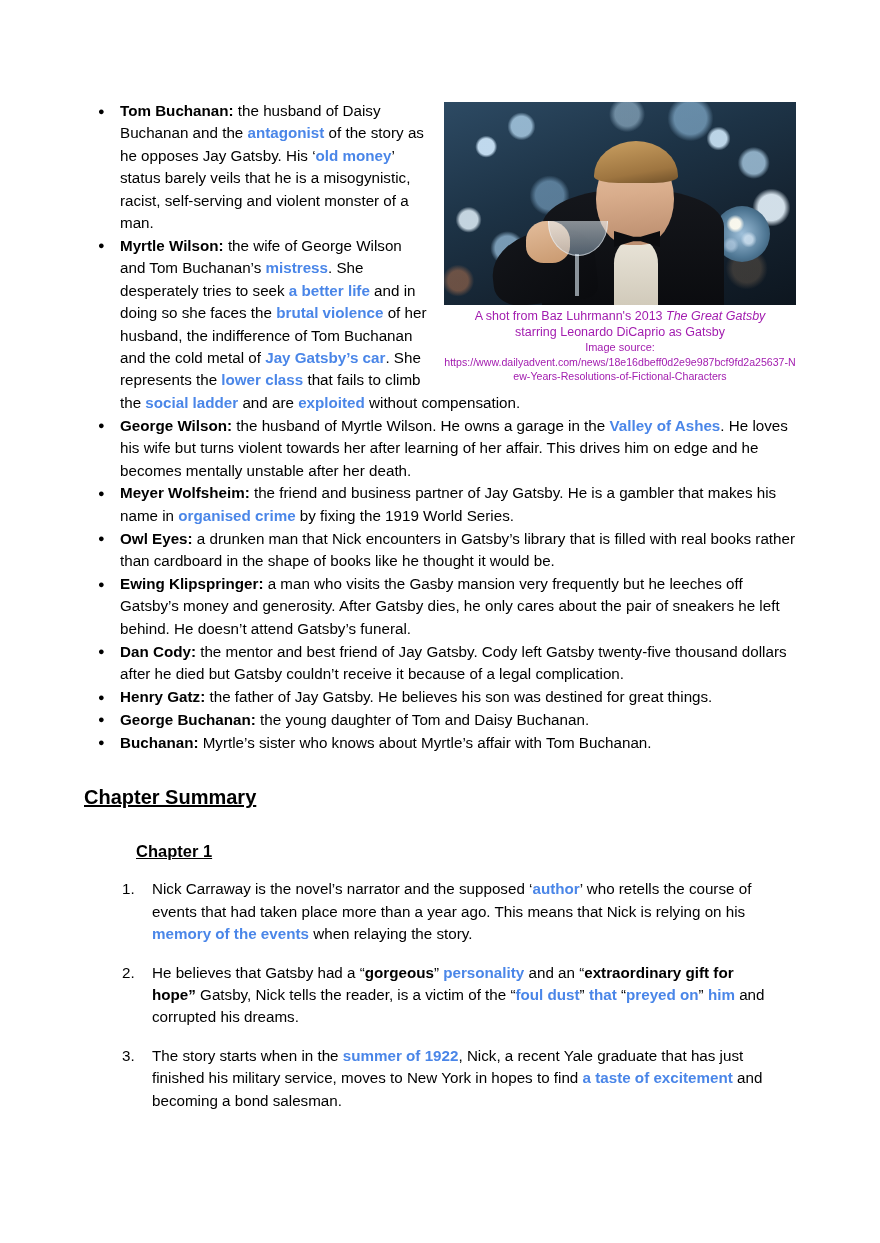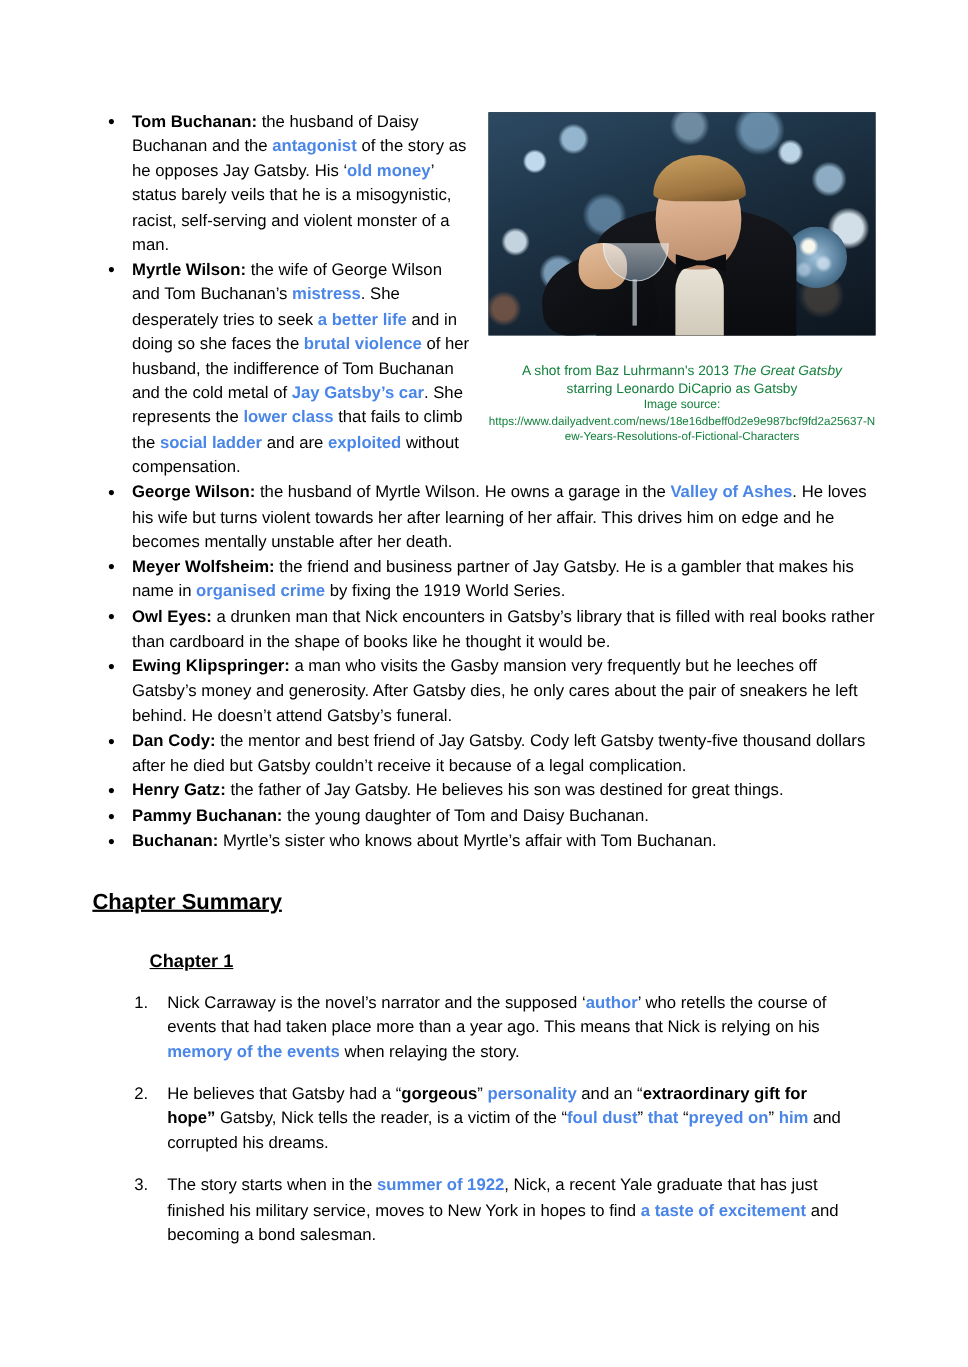--- a/index.html
+++ b/index.html
@@ -148,22 +148,22 @@
     position: absolute;
     left: 27px; top: 33px;
     width: 4px; height: 42px;
     background: rgba(225,238,248,.6);
   }
 
   .caption {
     width: 352px;
     text-align: center;
     font-family: "Liberation Sans", sans-serif;
-    color: #15803d;
-    padding-top: 24px;
+    color: #a21caf;
+    padding-top: 3px;
   }
   .cap-main {
     font-size: 12.5px;
     line-height: 16px;
   }
   .cap-src-label {
     font-size: 11px;
     line-height: 15px;
   }
   .cap-url {
@@ -276,21 +276,21 @@
 
     <ul class="char-list" id="character-list">
         <li><span class="b">Tom Buchanan:</span><span> the husband of Daisy Buchanan and the </span><span class="blue">antagonist</span><span> of the story as he opposes Jay Gatsby. His ‘</span><span class="blue">old money</span><span>’ status barely veils that he is a misogynistic, racist, self-serving and violent monster of a man.</span></li>
         <li><span class="b">Myrtle Wilson:</span><span> the wife of George Wilson and Tom Buchanan’s </span><span class="blue">mistress</span><span>. She desperately tries to seek </span><span class="blue">a better life</span><span> and in doing so she faces the </span><span class="blue">brutal violence</span><span> of her husband, the indifference of Tom Buchanan and the cold metal of </span><span class="blue">Jay Gatsby’s car</span><span>. She represents the </span><span class="blue">lower class</span><span> that fails to climb the </span><span class="blue">social ladder</span><span> and are </span><span class="blue">exploited</span><span> without compensation.</span></li>
         <li><span class="b">George Wilson:</span><span> the husband of Myrtle Wilson. He owns a garage in the </span><span class="blue">Valley of Ashes</span><span>. He loves his wife but turns violent towards her after learning of her affair. This drives him on edge and he becomes mentally unstable after her death.</span></li>
         <li><span class="b">Meyer Wolfsheim:</span><span> the friend and business partner of Jay Gatsby. He is a gambler that makes his name in </span><span class="blue">organised crime</span><span> by fixing the 1919 World Series.</span></li>
         <li><span class="b">Owl Eyes:</span><span> a drunken man that Nick encounters in Gatsby’s library that is filled with real books rather than cardboard in the shape of books like he thought it would be.</span></li>
         <li><span class="b">Ewing Klipspringer:</span><span> a man who visits the Gasby mansion very frequently but he leeches off Gatsby’s money and generosity. After Gatsby dies, he only cares about the pair of sneakers he left behind. He doesn’t attend Gatsby’s funeral.</span></li>
         <li><span class="b">Dan Cody:</span><span> the mentor and best friend of Jay Gatsby. Cody left Gatsby twenty-five thousand dollars after he died but Gatsby couldn’t receive it because of a legal complication.</span></li>
         <li><span class="b">Henry Gatz:</span><span> the father of Jay Gatsby. He believes his son was destined for great things.</span></li>
-        <li><span class="b">Pammy Buchanan:</span><span> the young daughter of Tom and Daisy Buchanan.</span></li>
+        <li><span class="b">George Buchanan:</span><span> the young daughter of Tom and Daisy Buchanan.</span></li>
         <li><span class="b">Buchanan:</span><span> Myrtle’s sister who knows about Myrtle’s affair with Tom Buchanan.</span></li>
       </ul>
 
     <h2 class="section-title">Chapter Summary</h2>
 
     <h3 class="chapter-title">Chapter 1</h3>
 
     <ol class="summary-list" id="summary-list">
         <li><span>Nick Carraway is the novel’s narrator and the supposed ‘</span><span class="blue">author</span><span>’ who retells the course of events that had taken place more than a year ago. This means that Nick is relying on his </span><span class="blue">memory of the events</span><span> when relaying the story.</span></li>
         <li><span>He believes that Gatsby had a “</span><span class="b">gorgeous</span><span>” </span><span class="blue">personality</span><span> and an “</span><span class="b">extraordinary gift for hope”</span><span> Gatsby, Nick tells the reader, is a victim of the “</span><span class="blue">foul dust</span><span>” </span><span class="blue">that</span><span> “</span><span class="blue">preyed on</span><span>” </span><span class="blue">him</span><span> and corrupted his dreams.</span></li>

